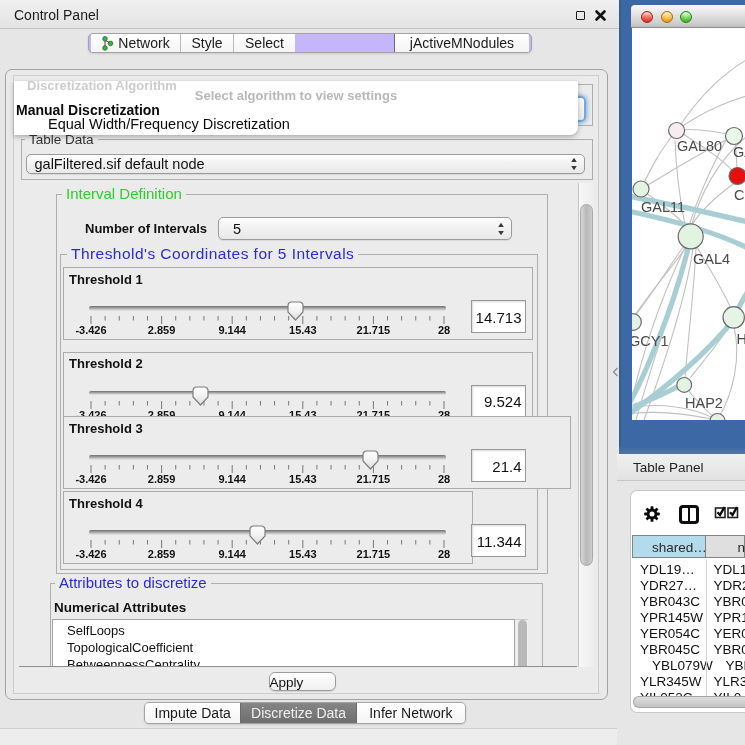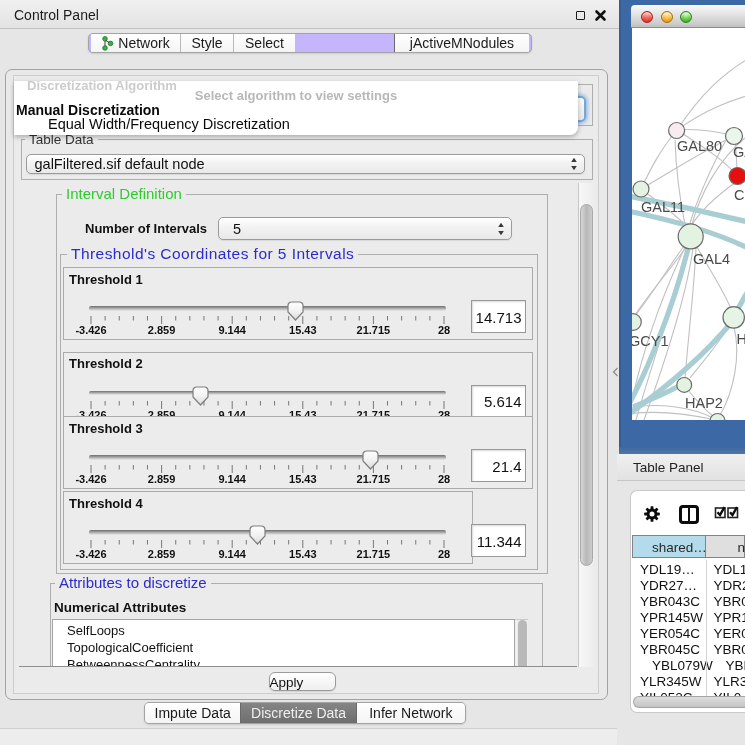--- a/index.html
+++ b/index.html
@@ -185,24 +185,24 @@
     <path d="M1 4.5 A3.5 3.5 0 0 1 4.5 1 L12.5 1 A3.5 3.5 0 0 1 16 4.5 L16 11 L8.5 19 L1 11 Z" fill="url(#tg1)" stroke="#7e7e7e" stroke-width="1.2"></path>
     <defs>
             <linearGradient id="tg1" x1="0" y1="0" x2="0" y2="1">
               <stop offset="0" stop-color="#ffffff"></stop>
               <stop offset="0.5" stop-color="#f2f2f2"></stop>
               <stop offset="1" stop-color="#dcdcdc"></stop>
             </linearGradient>
           </defs>
   </svg>
   <div class="vbox">
-          <span>5.614</span>
+          <span>9.524</span>
         </div>
 </div>
-      <div class="tbox" style="left:63px;top:416.4px;width:470px;height:73px;">
+      <div class="tbox" style="left:63px;top:416.4px;width:508px;height:73px;">
   <div class="tlabel">Threshold 3</div>
   <div style="position:absolute;left:25px;top:38px;width:357px;height:4.5px;border-radius:2px;background:linear-gradient(#6e6e6e,#9a9a9a 35%,#cfcfcf 75%,#e9e9e9);"></div>
   <svg style="position:absolute;left:25px;top:48px;" width="357" height="9">
     <line x1="2" y1="0" x2="2" y2="8" stroke="#777" stroke-width="1"></line>
           <line x1="16.119999999999997" y1="0" x2="16.119999999999997" y2="4.5" stroke="#777" stroke-width="1"></line>
           <line x1="30.24" y1="0" x2="30.24" y2="4.5" stroke="#777" stroke-width="1"></line>
           <line x1="44.36" y1="0" x2="44.36" y2="4.5" stroke="#777" stroke-width="1"></line>
           <line x1="58.48" y1="0" x2="58.48" y2="4.5" stroke="#777" stroke-width="1"></line>
           <line x1="72.6" y1="0" x2="72.6" y2="8" stroke="#777" stroke-width="1"></line>
           <line x1="86.72" y1="0" x2="86.72" y2="4.5" stroke="#777" stroke-width="1"></line>

